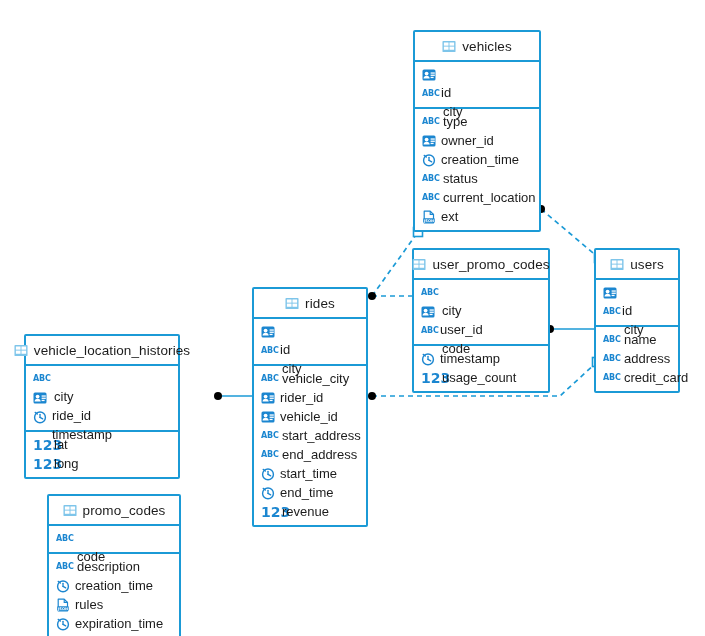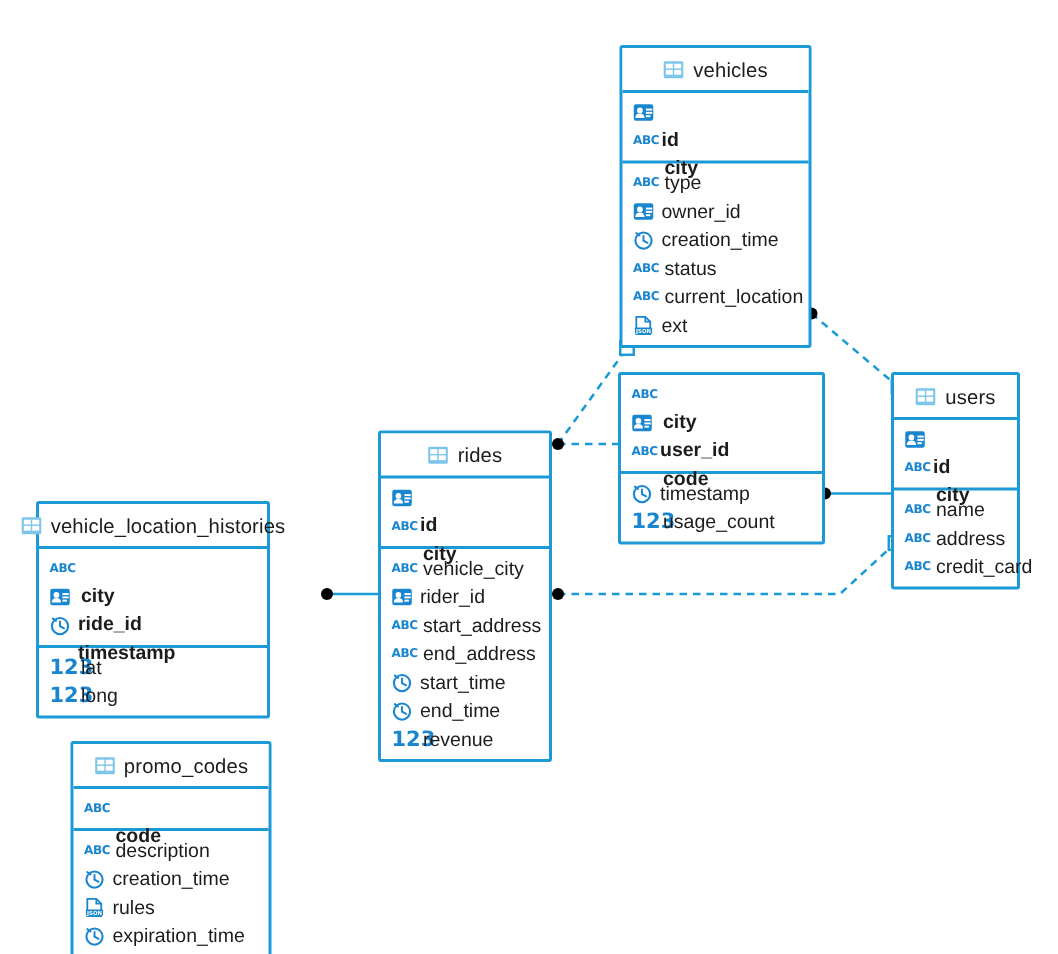--- a/index.html
+++ b/index.html
@@ -62,21 +62,21 @@
     letter-spacing: .1px;
   }
 
   .section {
     padding: 3px 0 4px 0;
   }
   .section.keys {
     border-bottom: 2px solid #1b9ad6;
   }
   .section.keys .field-name {
-    font-weight: bold;
+    font-weight: normal;
     margin-top: 36px;
   }
 
   .field {
     box-sizing: border-box;
     height: 19px;
     display: flex;
     align-items: center;
     gap: 5px;
     padding: 0 7px;
@@ -224,20 +224,32 @@
               <path d="M8.2 1.2 v3.2 h3.3" fill="none" stroke="#1b86d0" stroke-width="1.1"></path>
               <rect x="1.3" y="8.3" width="11.4" height="4.2" rx="0.6" fill="#1b86d0"></rect>
               <text x="7" y="11.8" text-anchor="middle" font-size="3.6" font-family="&quot;DejaVu Sans&quot;, sans-serif" font-weight="bold" fill="#ffffff">JSON</text>
             </svg>
           </span>
           <span class="field-name">ext</span>
         </div>
       </div>
     </div>
     <div class="entity" style="left: 412px; top: 248px; width: 138px;">
+      <div class="entity-header">
+        <span class="icon">
+          <svg width="15" height="13" viewBox="0 0 15 13">
+            <rect x="0.5" y="0.5" width="14" height="12" rx="1" fill="#7ec5ea"></rect>
+            <rect x="2" y="2.2" width="5" height="3.4" fill="#ffffff"></rect>
+            <rect x="8" y="2.2" width="5" height="3.4" fill="#ffffff"></rect>
+            <rect x="2" y="6.6" width="5" height="3.4" fill="#ffffff"></rect>
+            <rect x="8" y="6.6" width="5" height="3.4" fill="#ffffff"></rect>
+          </svg>
+        </span>
+        <span class="entity-title">user_promo_codes</span>
+      </div>
       <div class="section keys">
         <div class="field">
           <span class="icon-text">ABC</span>
           <span class="field-name">city</span>
         </div>
         <div class="field">
           <span class="icon">
             <svg width="14" height="14" viewBox="0 0 14 14">
               <rect x="0.5" y="1.5" width="13" height="11" rx="1.5" fill="#1b86d0"></rect>
               <circle cx="4.6" cy="5.6" r="1.9" fill="#ffffff"></circle>
@@ -363,20 +375,33 @@
               <circle cx="4.6" cy="5.6" r="1.9" fill="#ffffff"></circle>
               <path d="M1.5 10.6c0-1.9 1.4-2.9 3.1-2.9s3.1 1 3.1 2.9z" fill="#ffffff"></path>
               <rect x="8.6" y="4.4" width="4.2" height="1.3" fill="#ffffff"></rect>
               <rect x="8.6" y="6.6" width="4.2" height="1.3" fill="#ffffff"></rect>
               <rect x="8.6" y="8.8" width="3" height="1.3" fill="#ffffff"></rect>
             </svg>
           </span>
           <span class="field-name">rider_id</span>
         </div>
         <div class="field">
+          <span class="icon">
+            <svg width="14" height="14" viewBox="0 0 14 14">
+              <rect x="0.5" y="1.5" width="13" height="11" rx="1.5" fill="#1b86d0"></rect>
+              <circle cx="4.6" cy="5.6" r="1.9" fill="#ffffff"></circle>
+              <path d="M1.5 10.6c0-1.9 1.4-2.9 3.1-2.9s3.1 1 3.1 2.9z" fill="#ffffff"></path>
+              <rect x="8.6" y="4.4" width="4.2" height="1.3" fill="#ffffff"></rect>
+              <rect x="8.6" y="6.6" width="4.2" height="1.3" fill="#ffffff"></rect>
+              <rect x="8.6" y="8.8" width="3" height="1.3" fill="#ffffff"></rect>
+            </svg>
+          </span>
+          <span class="field-name">vehicle_id</span>
+        </div>
+        <div class="field">
           <span class="icon-text">ABC</span>
           <span class="field-name">start_address</span>
         </div>
         <div class="field">
           <span class="icon-text">ABC</span>
           <span class="field-name">end_address</span>
         </div>
         <div class="field">
           <span class="icon">
             <svg width="14" height="14" viewBox="0 0 14 14">

